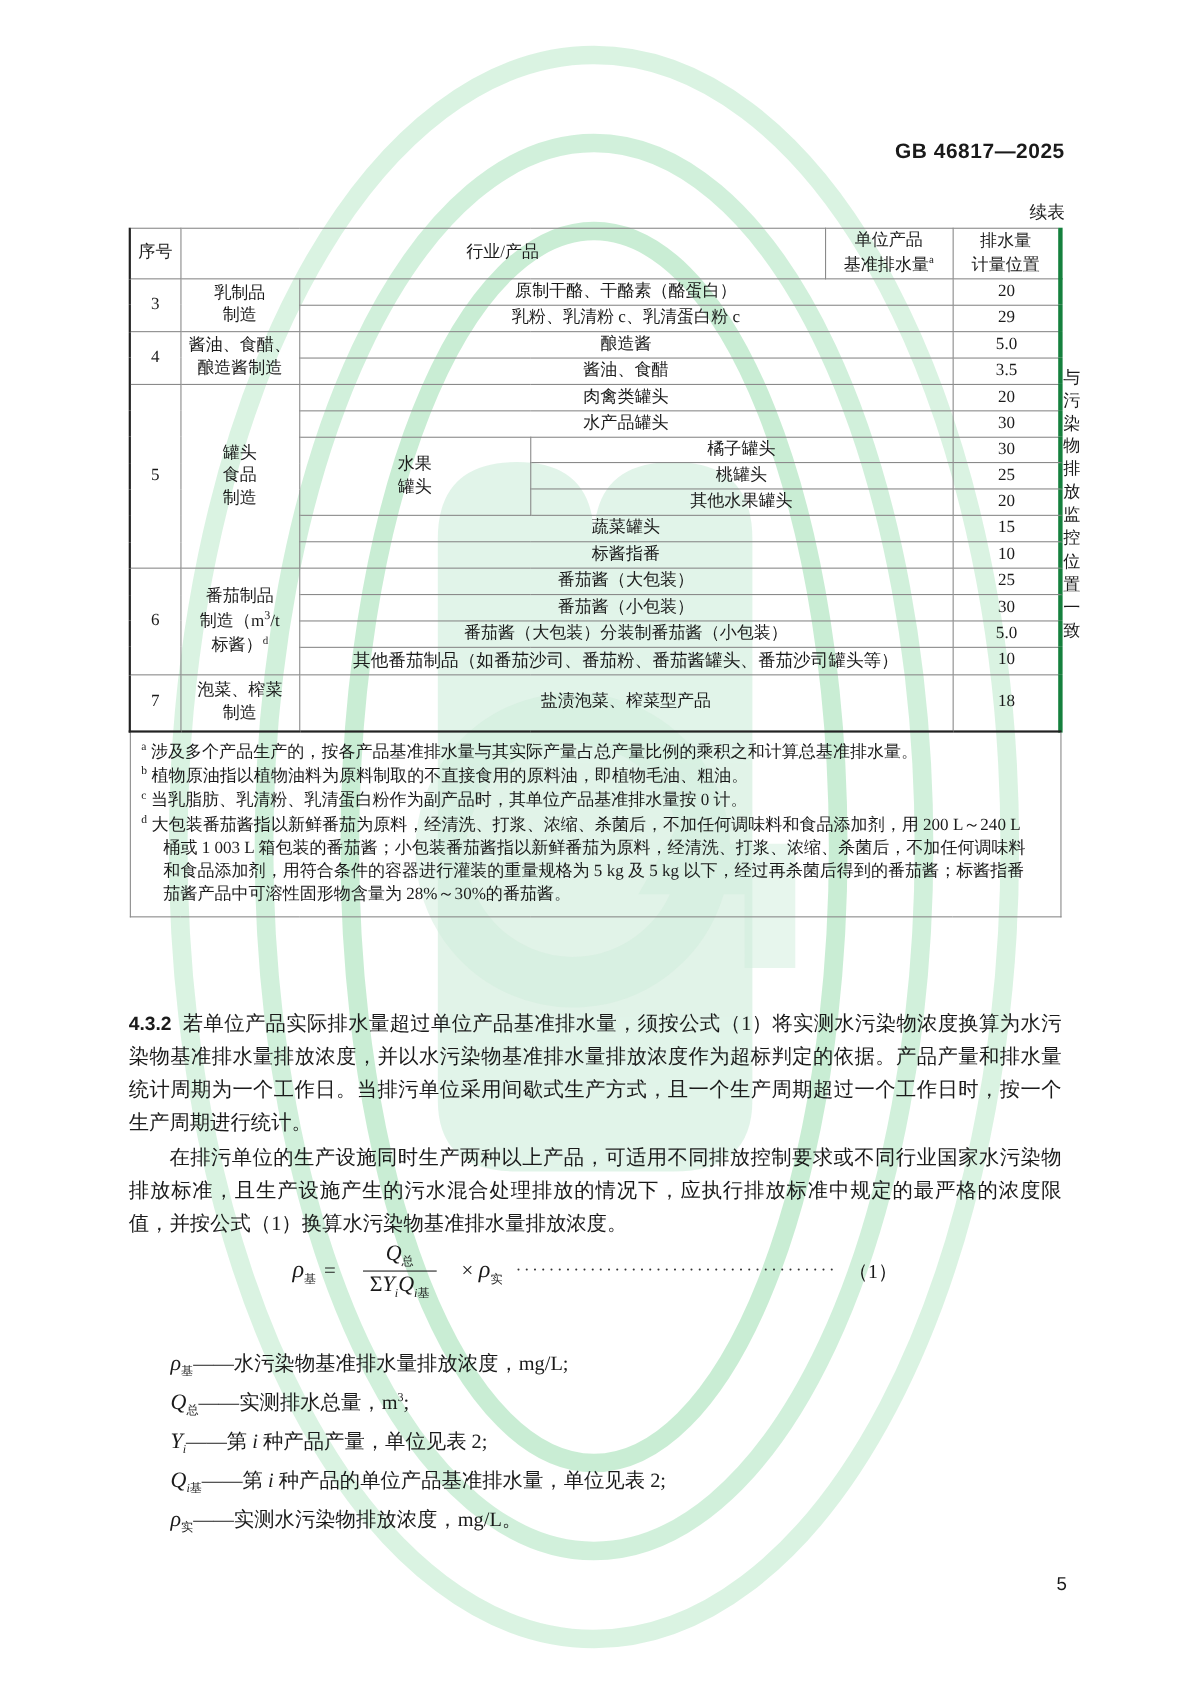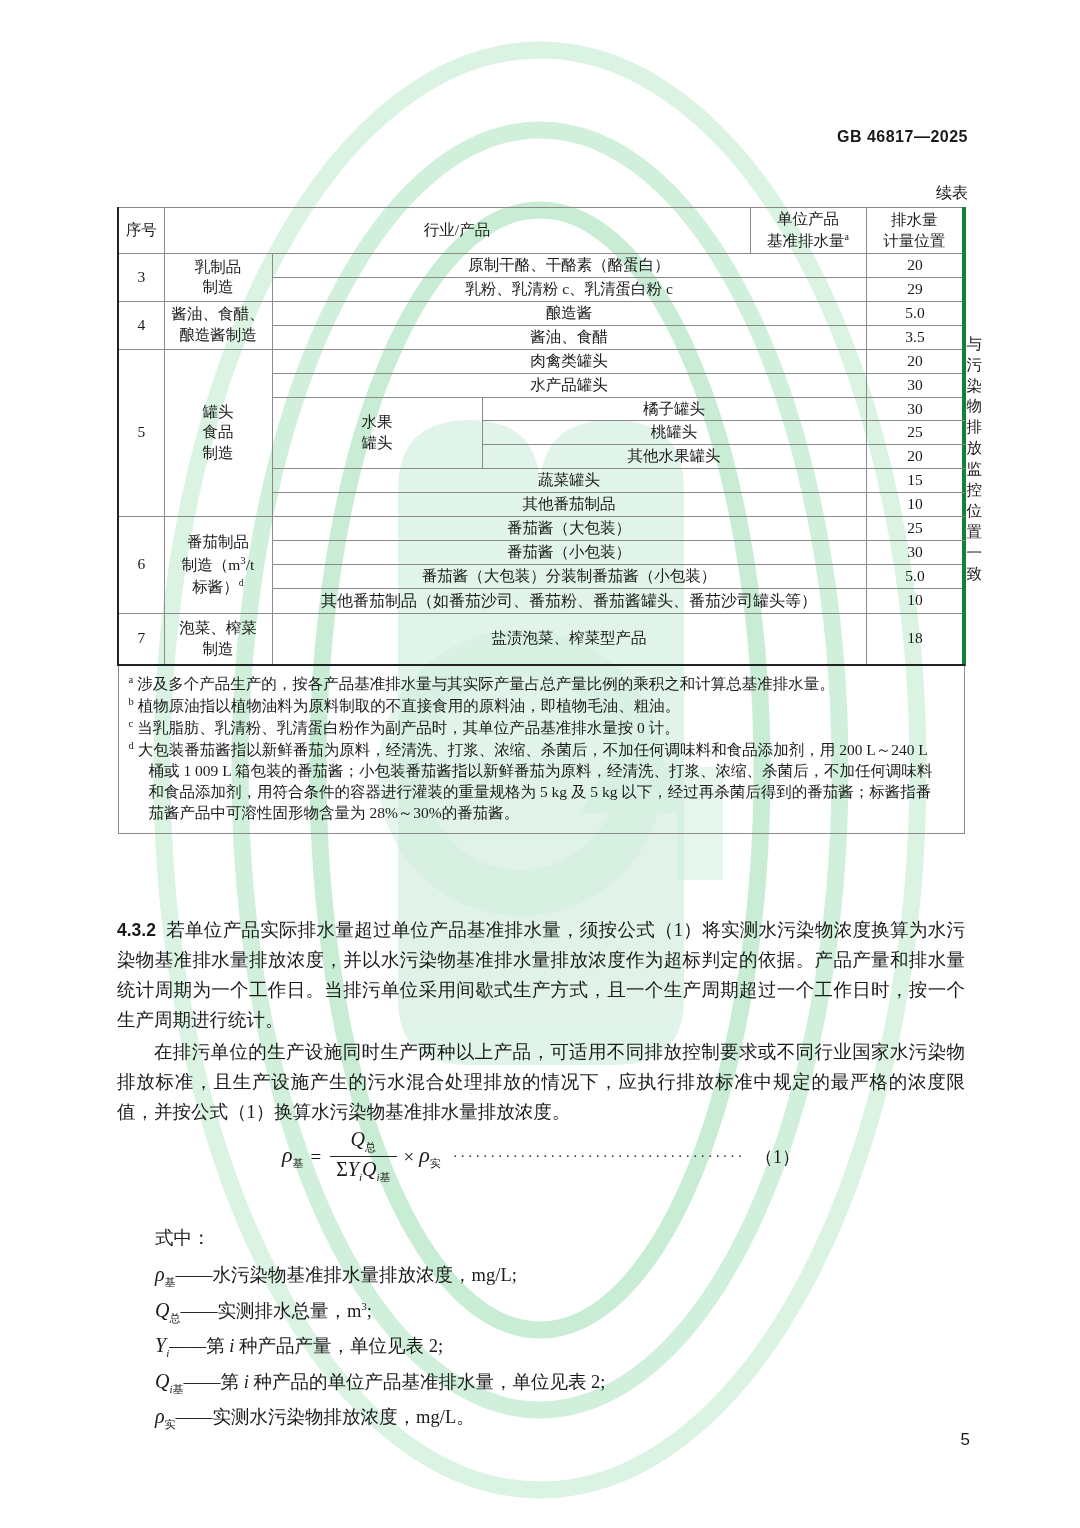--- a/index.html
+++ b/index.html
@@ -31,21 +31,21 @@
     padding: 0;
   }
 
   
   .hdr-std {
     position: absolute;
     right: 112px;
     top: 128px;
     font-family: "Liberation Sans", sans-serif;
     font-weight: bold;
-    font-size: 16px;
+    font-size: 19px;
     letter-spacing: 0.5px;
   }
   .hdr-cont {
     position: absolute;
     right: 112px;
     top: 183px;
     font-size: 16px;
     font-family: "Liberation Serif", serif;
   }
 
@@ -135,21 +135,21 @@
   }
   .fml { display: inline-flex; align-items: center; font-style: italic; }
   .rho { font-style: italic; font-size: 22px; font-family: "Liberation Serif", serif; }
   .subscript { font-style: normal; font-size: 11px; vertical-align: sub; font-family: "Liberation Serif", serif; }
   .eqs { margin: 0 7px; font-style: normal; }
   .frac {
     display: inline-flex;
     flex-direction: column;
     align-items: center;
     vertical-align: middle;
-    margin: 0 2px;
+    margin: 0 18px;
   }
   .frac .num { padding: 0 6px 1px 6px; font-size: 20px; }
   .frac .den { padding: 1px 6px 0 6px; border-top: 1.4px solid #222; font-size: 20px; }
   .times { margin: 0 5px; font-style: normal; }
   .dots {
     flex: 0 0 auto;
     margin-left: 12px;
     letter-spacing: 2.5px;
     font-size: 15px;
     color: #333;
@@ -297,21 +297,21 @@
         </tr>
         <tr>
           <td colspan="2">其他水果罐头</td>
           <td>20</td>
         </tr>
         <tr>
           <td colspan="3">蔬菜罐头</td>
           <td>15</td>
         </tr>
         <tr>
-          <td colspan="3">其他番茄制品</td>
+          <td colspan="3">标酱指番</td>
           <td>10</td>
         </tr>
 
         <tr class="hrow-grp">
           <td class="bd-l" rowspan="4">6</td>
           <td rowspan="4">
             <span class="two-line">番茄制品</span>
             <span class="two-line">制造（m<span class="supn">3</span>/t</span>
             <span class="two-line">标酱）<span class="sup">d</span></span>
           </td>
@@ -340,21 +340,21 @@
           <td class="tb-bot" colspan="3">盐渍泡菜、榨菜型产品</td>
           <td class="tb-bot">18</td>
         </tr>
 
         <tr>
           <td class="fn-cell" colspan="6">
             <span class="fn-line"><span class="fn-mark">a</span><span>涉及多个产品生产的，按各产品基准排水量与其实际产量占总产量比例的乘积之和计算总基准排水量。</span></span>
             <span class="fn-line"><span class="fn-mark">b</span><span>植物原油指以植物油料为原料制取的不直接食用的原料油，即植物毛油、粗油。</span></span>
             <span class="fn-line"><span class="fn-mark">c</span><span>当乳脂肪、乳清粉、乳清蛋白粉作为副产品时，其单位产品基准排水量按 0 计。</span></span>
             <span class="fn-line"><span class="fn-mark">d</span><span>大包装番茄酱指以新鲜番茄为原料，经清洗、打浆、浓缩、杀菌后，不加任何调味料和食品添加剂，用 200 L～240 L</span></span>
-            <span class="fn-line fn-ind">桶或 1 009 L 箱包装的番茄酱；小包装番茄酱指以新鲜番茄为原料，经清洗、打浆、浓缩、杀菌后，不加任何调味料</span>
+            <span class="fn-line fn-ind">桶或 1 003 L 箱包装的番茄酱；小包装番茄酱指以新鲜番茄为原料，经清洗、打浆、浓缩、杀菌后，不加任何调味料</span>
             <span class="fn-line fn-ind">和食品添加剂，用符合条件的容器进行灌装的重量规格为 5 kg 及 5 kg 以下，经过再杀菌后得到的番茄酱；标酱指番</span>
             <span class="fn-line fn-ind">茄酱产品中可溶性固形物含量为 28%～30%的番茄酱。</span>
           </td>
         </tr>
       </tbody>
     </table>
   </div>
 
   <div class="body-area">
     <p class="para">
@@ -372,21 +372,20 @@
         <span class="den"><span style="font-style:normal">Σ</span><span class="vsym">Y</span><span class="vsubi">i</span><span class="vsym">Q</span><span class="vsubi">i</span><span class="subscript">基</span></span>
       </span>
       <span class="times">×</span>
       <span class="rho"><span>ρ</span><span class="subscript">实</span></span>
     </span>
     <span class="dots">·······································</span>
     <span class="eqno">（1）</span>
   </div>
 
   <div class="where">
-    <div class="lead">式中：</div>
     <div class="vardef">
       <span class="vsym">ρ</span><span class="vsub">基</span><span>——水污染物基准排水量排放浓度，mg/L;</span>
     </div>
     <div class="vardef">
       <span class="vsym">Q</span><span class="vsub">总</span><span>——实测排水总量，m<span class="supn">3</span>;</span>
     </div>
     <div class="vardef">
       <span class="vsym">Y</span><span class="vsubi">i</span><span>——第 <span class="ital-i">i</span> 种产品产量，单位见表 2;</span>
     </div>
     <div class="vardef">

